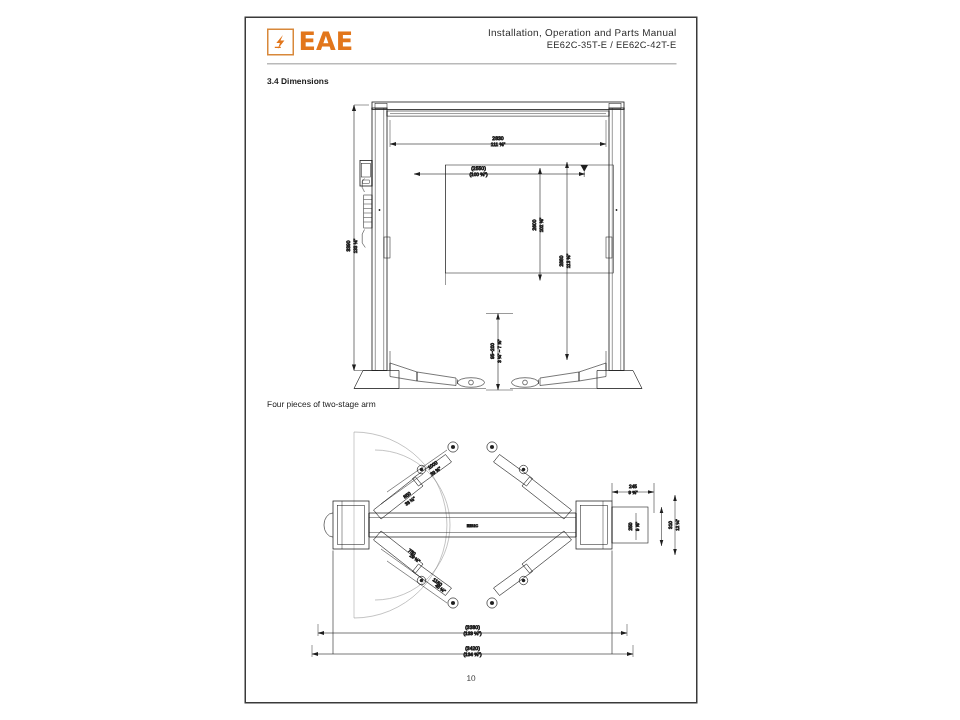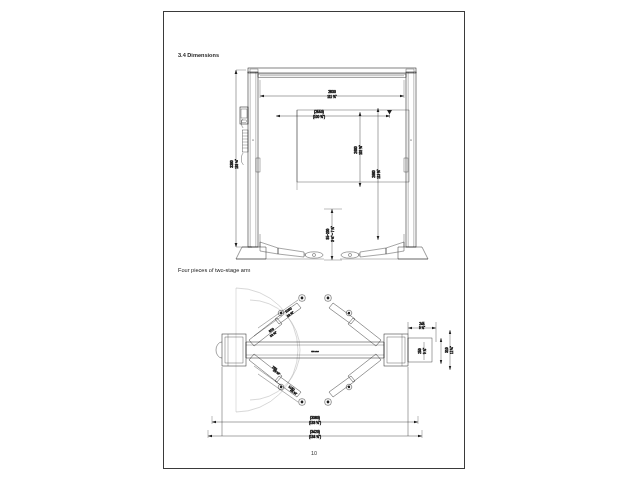--- a/index.html
+++ b/index.html
@@ -22,20 +22,36 @@
   .pgnum{position:absolute;left:0;width:100%;top:438px;text-align:center;font-size:5.5px;color:#3a3a3a;}
   .dwg{position:absolute;left:0;top:0;width:302px;height:458px;pointer-events:none;}
   .dwg svg{display:block;}
   svg text{font-family:"Liberation Sans",sans-serif;fill:#1a1a1a;}
 </style>
 </head>
 <body>
 
 <div id="page">
 
+  <div class="hdr">
+    <div class="logo-wrap">
+      <span class="logo-badge">
+        <svg width="12" height="12" viewBox="0 0 12 12">
+          <path d="M7.6 1.4 L3.2 6.6 L5.6 6.6 L4.2 10.6 L8.6 5.0 L6.0 5.0 Z" fill="#e2761b"></path>
+          <path d="M2.2 9.6 L6.2 9.6" stroke="#e2761b" stroke-width="0.9"></path>
+        </svg>
+      </span>
+      <span class="logo-text">EAE</span>
+    </div>
+    <div class="hdr-right">
+      <div class="hdr-line1">Installation, Operation and Parts Manual</div>
+      <div class="hdr-line2">EE62C-35T-E  /  EE62C-42T-E</div>
+    </div>
+    <div class="hdr-rule"></div>
+  </div>
 
   <div class="sec-title">3.4 Dimensions</div>
   <div class="sub-title">Four pieces of two-stage arm</div>
   <div class="pgnum">10</div>
 
   <div class="dwg">
     <svg width="302" height="458" viewBox="0 0 302 458">
       <g stroke="#1e1e1e" fill="none" stroke-width="0.55">
 
         <g>

